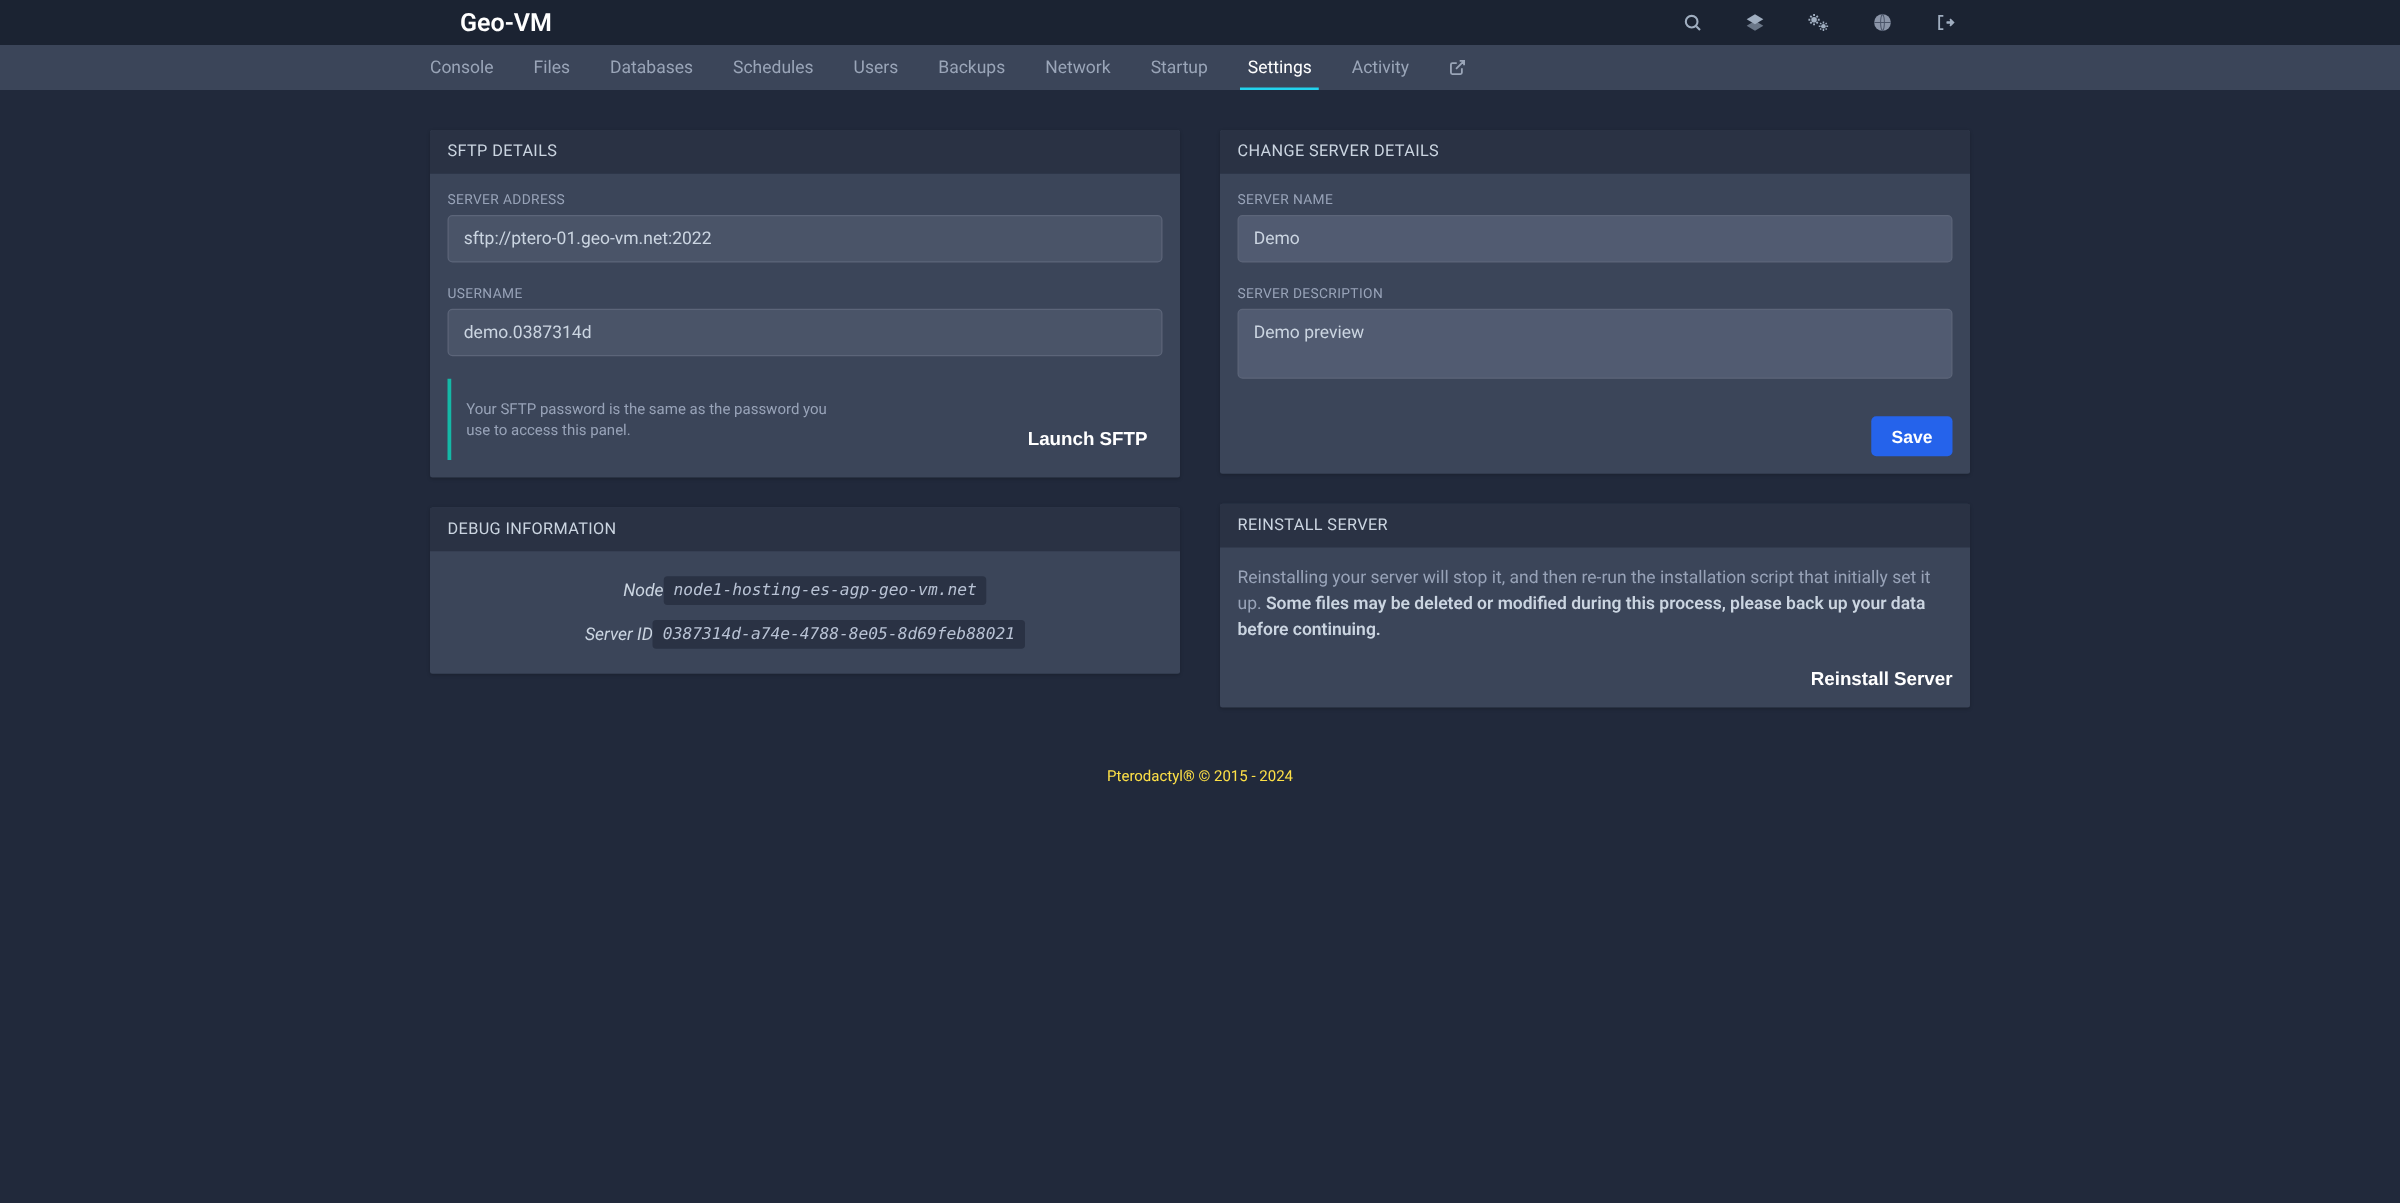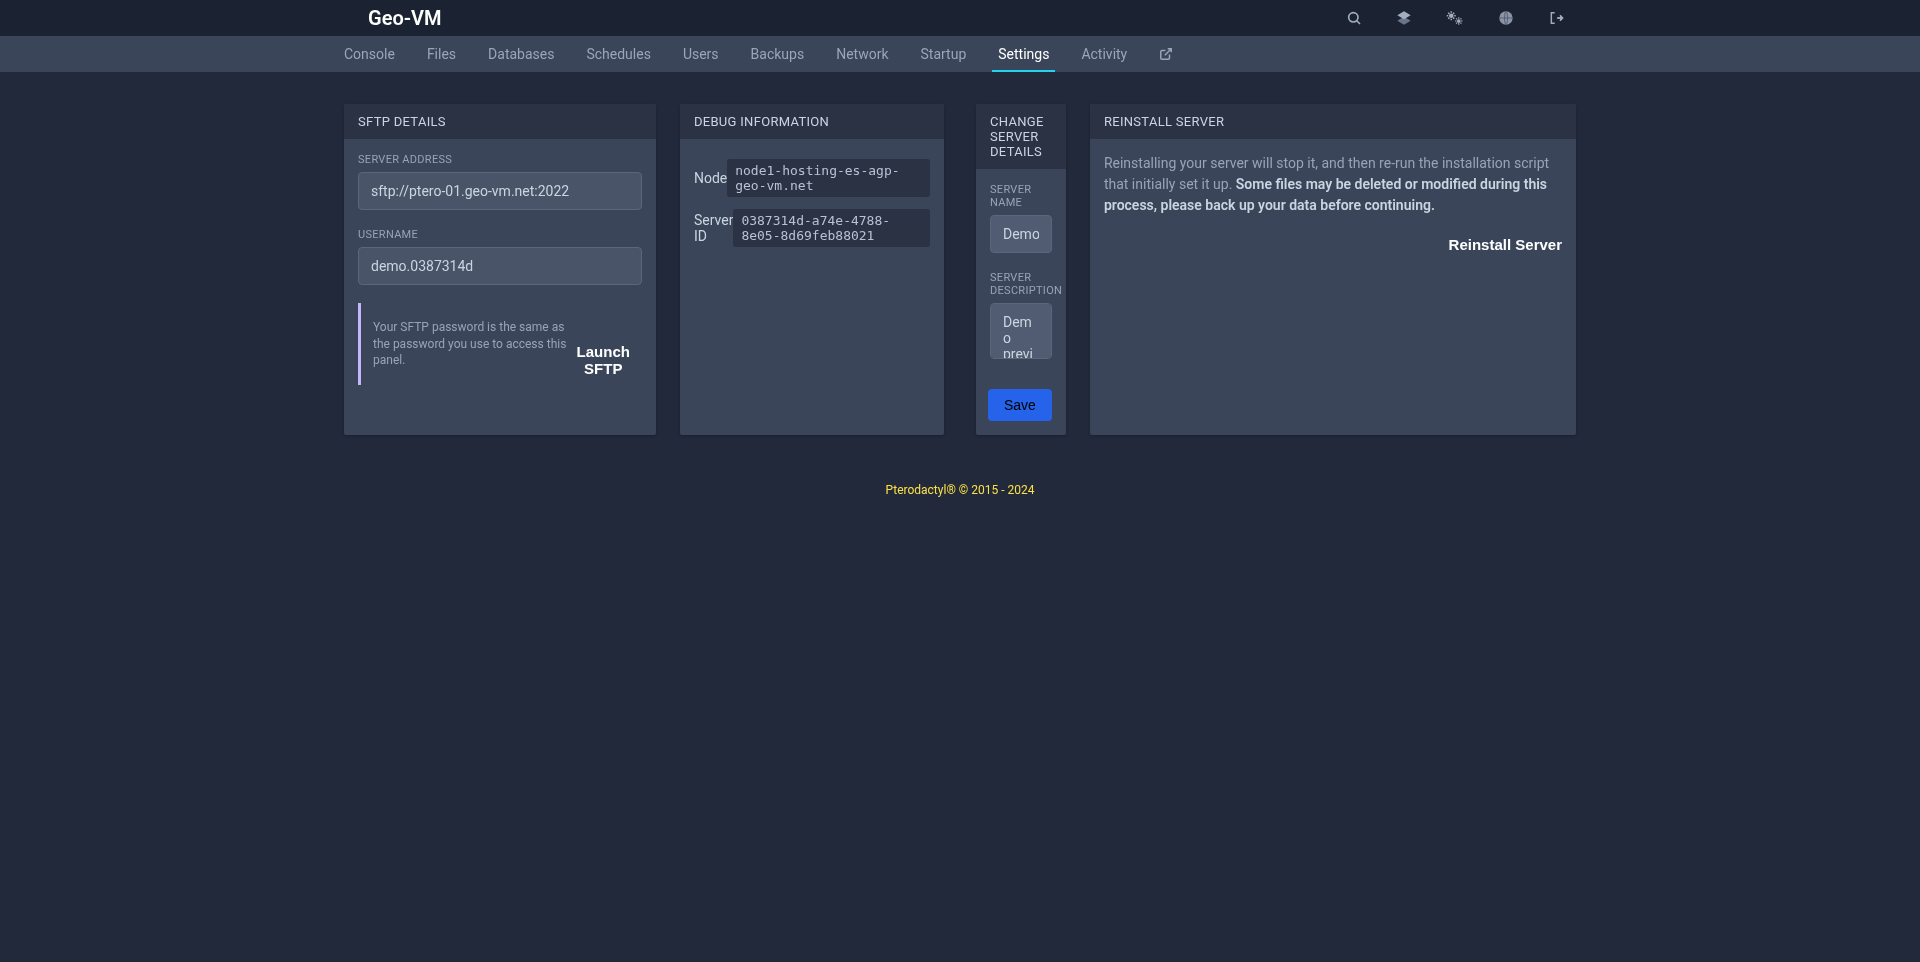--- a/index.html
+++ b/index.html
@@ -70,21 +70,21 @@
   background: #22d3ee;
 }
 .container {
   max-width: 1272px;
   margin: 0 auto;
   padding: 32px 20px;
   display: grid;
   grid-template-columns: 1fr 1fr;
   gap: 32px;
 }
-.col { display: flex; gap: 24px; }
+.col { display: flex; flex-direction: column; gap: 24px; }
 .card {
   background: #3b4559;
   border-radius: 2px;
   overflow: hidden;
   box-shadow: 0 1px 3px rgba(0,0,0,0.2);
 }
 .card-header {
   background: #2a3244;
   padding: 10px 14px;
   color: #cbd5e1;
@@ -119,69 +119,70 @@
   cursor: default;
 }
 .form-textarea {
   resize: none;
   height: 56px;
 }
 .sftp-footer {
   display: flex;
   align-items: center;
   justify-content: space-between;
-  border-left: 3px solid #c4b5fd;
+  border-left: 3px solid #14b8a6;
   padding: 8px 12px;
   margin-top: 6px;
 }
 .sftp-note {
   font-size: 12px;
   color: #98a3b8;
   max-width: 300px;
   line-height: 1.4;
 }
 .btn-link {
   color: #fff;
   font-size: 15px;
   font-weight: 600;
   cursor: pointer;
   background: none;
   border: none;
   margin-top: 32px;
 }
 .debug-row {
   display: flex;
-  justify-content: space-between;
+  justify-content: center;
   align-items: center;
   padding: 6px 0;
+  font-style: italic;
 }
 .debug-label {
   color: #cbd5e1;
   font-size: 14px;
 }
 .code-pill {
   background: #2a3244;
   color: #b8c2d4;
   font-family: ui-monospace, "SF Mono", Menlo, Consolas, monospace;
   font-size: 13px;
   padding: 4px 8px;
   border-radius: 3px;
 }
 .card-actions {
   display: flex;
   justify-content: flex-end;
   padding: 12px 14px 14px;
 }
 .btn-primary {
   background: #2563eb;
-  color: #000000;
+  color: #ffffff;
   border: none;
   padding: 8px 16px;
   font-size: 14px;
-  font-weight: 400;
+  font-weight: 700;
   border-radius: 4px;
   cursor: pointer;
 }
 .reinstall-text {
   color: #98a3b8;
   font-size: 14px;
   line-height: 1.5;
 }
 .reinstall-text strong {
   color: #cbd5e1;

